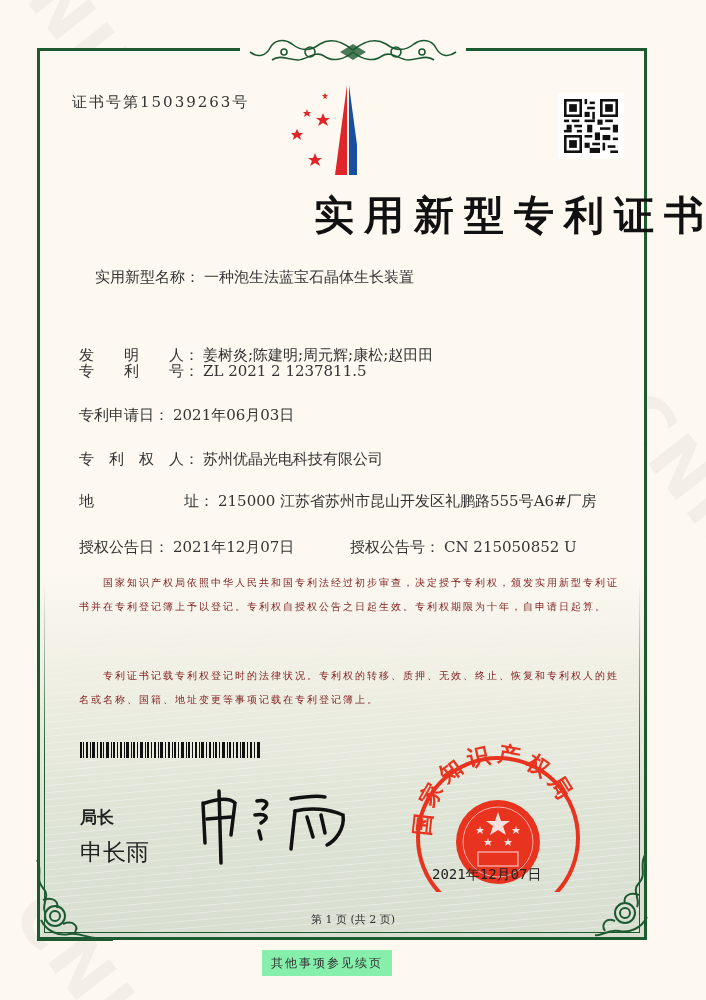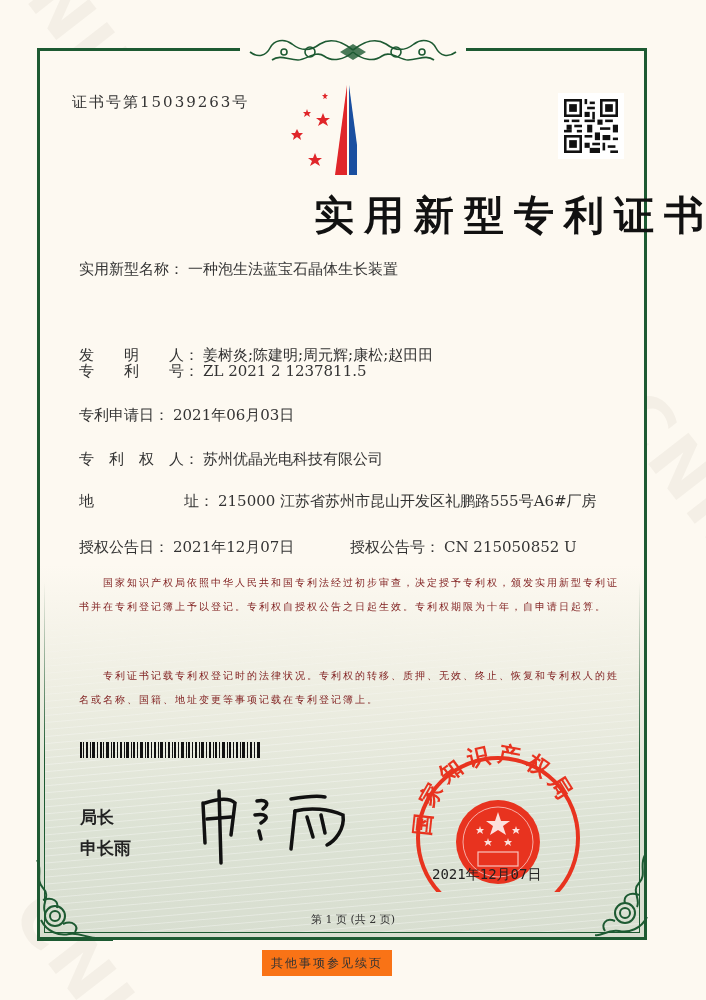--- a/index.html
+++ b/index.html
@@ -43,32 +43,32 @@
     position: absolute; left: 79px; font-size: 15px; color: #333; white-space: nowrap;
   }
   .field .lbl { display: inline-block; letter-spacing: 0; }
   .field .val { margin-left: 4px; }
   .para {
     position: absolute; left: 79px; width: 545px; font-size: 10px; line-height: 24px; color: #7f1d1d;
     font-family: "DejaVu Sans", "Liberation Sans", sans-serif; letter-spacing: 2px;
   }
   .barcode { position: absolute; left: 80px; top: 742px; width: 180px; height: 16px; }
   .director-title { position: absolute; left: 80px; top: 806px; font-size: 17px; font-weight: bold; font-family: "DejaVu Sans", sans-serif; }
-  .director-name { position: absolute; left: 80px; top: 837px; font-size: 17px; font-weight: bold; font-family: "DejaVu Sans", sans-serif; }
+  .director-name { position: absolute; left: 80px; top: 837px; font-size: 23px; font-weight: normal; font-family: "DejaVu Sans", sans-serif; }
   .signature { position: absolute; left: 195px; top: 785px; }
   .seal { position: absolute; left: 410px; top: 742px; }
   .seal-date {
     position: absolute; left: 432px; top: 866px; font-size: 14px; color: #222;
     font-family: "DejaVu Sans Mono", monospace;
   }
   .page-no {
     position: absolute; left: 0; width: 706px; top: 912px; text-align: center; font-size: 11px; color: #333;
   }
   .footer-note {
-    position: absolute; left: 262px; top: 950px; width: 130px; height: 26px; background: #f97316;
+    position: absolute; left: 262px; top: 950px; width: 130px; height: 26px; background: #86efac;
     font-size: 12px; line-height: 26px; text-align: center; letter-spacing: 2px; color: #333;
     font-family: "DejaVu Sans", sans-serif;
   }
 </style>
 </head>
 <body>
 
 <div class="watermark" style="left:-40px; top:0px;">CNIPA</div>
 <div class="watermark" style="left:380px; top:330px;">CNIPA</div>
 <div class="watermark" style="left:130px; top:560px;">CNIPA</div>
@@ -171,21 +171,21 @@
         <rect x="15" y="17" width="1" height="3"></rect>
       <rect x="17" y="18" width="3" height="1"></rect>
         <rect x="10" y="19" width="4" height="2"></rect>
         <rect x="18" y="20" width="3" height="1"></rect>
     </g>
   </svg>
 </div>
 
 <div class="title">实用新型专利证书</div>
 
-<div class="field" style="top:260px;">
+<div class="field" style="top:268px;margin-left:16px;">
   <span class="lbl">实用新型名称：</span><span class="val">一种泡生法蓝宝石晶体生长装置</span>
 </div>
 <div class="field" style="top:318px;margin-top:28px;">
   <span class="lbl">发　　明　　人：</span><span class="val">姜树炎;陈建明;周元辉;康松;赵田田</span>
 </div>
 <div class="field" style="top:362px;">
   <span class="lbl">专　　利　　号：</span><span class="val">ZL 2021 2 1237811.5</span>
 </div>
 <div class="field" style="top:406px;">
   <span class="lbl">专利申请日：</span><span class="val">2021年06月03日</span>

